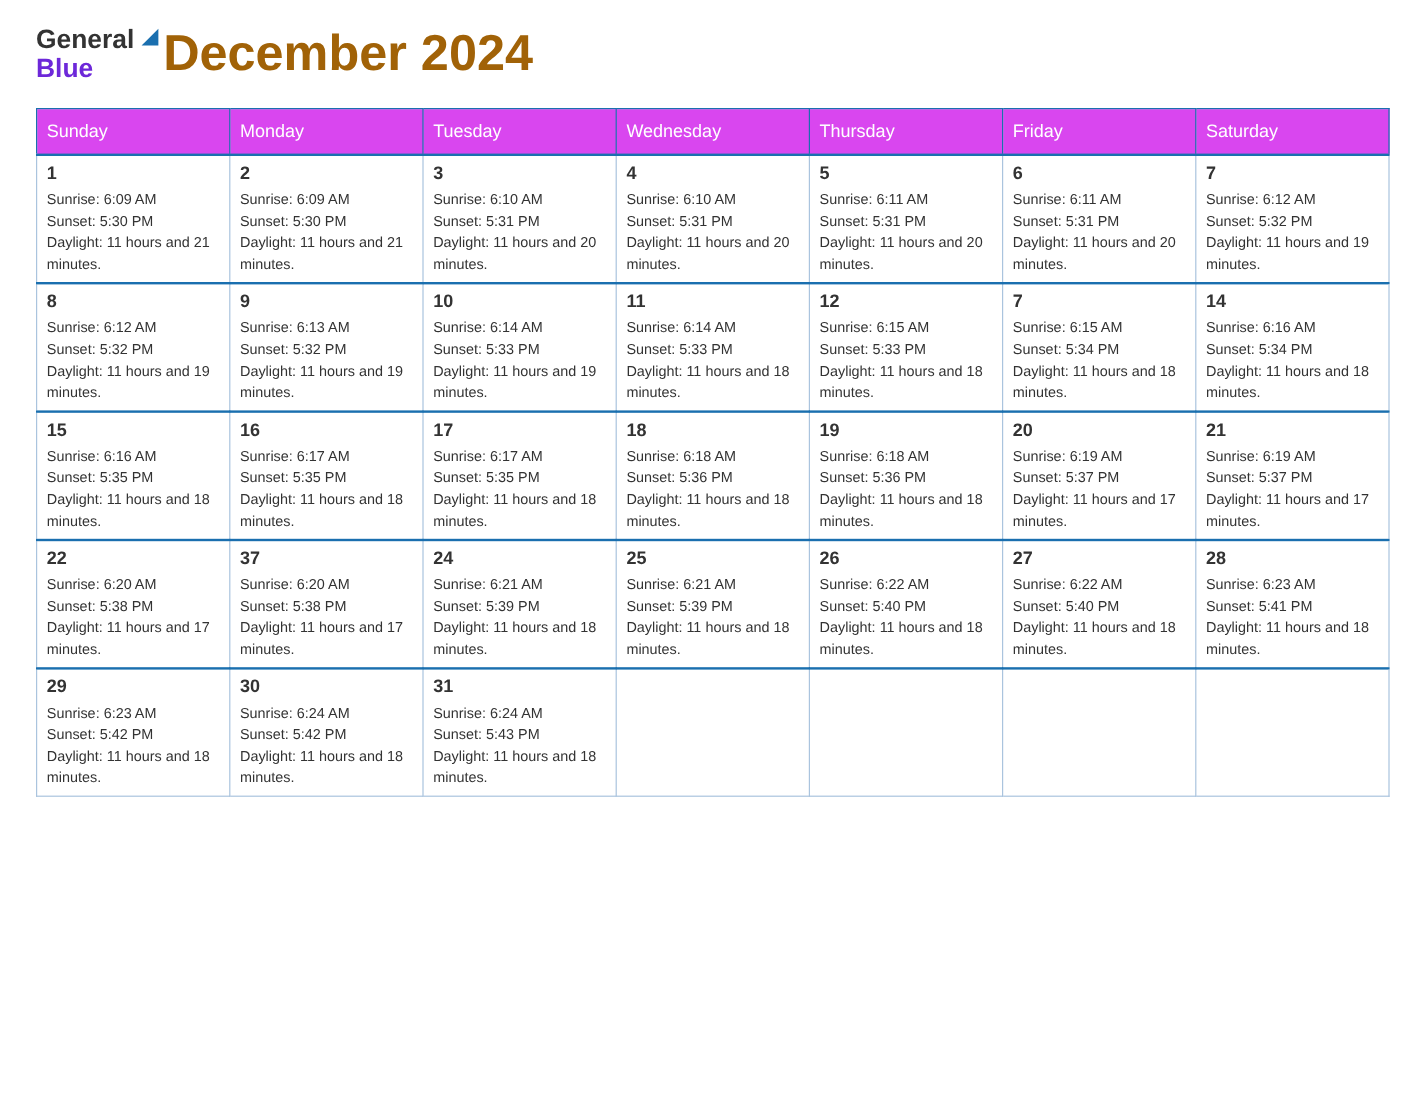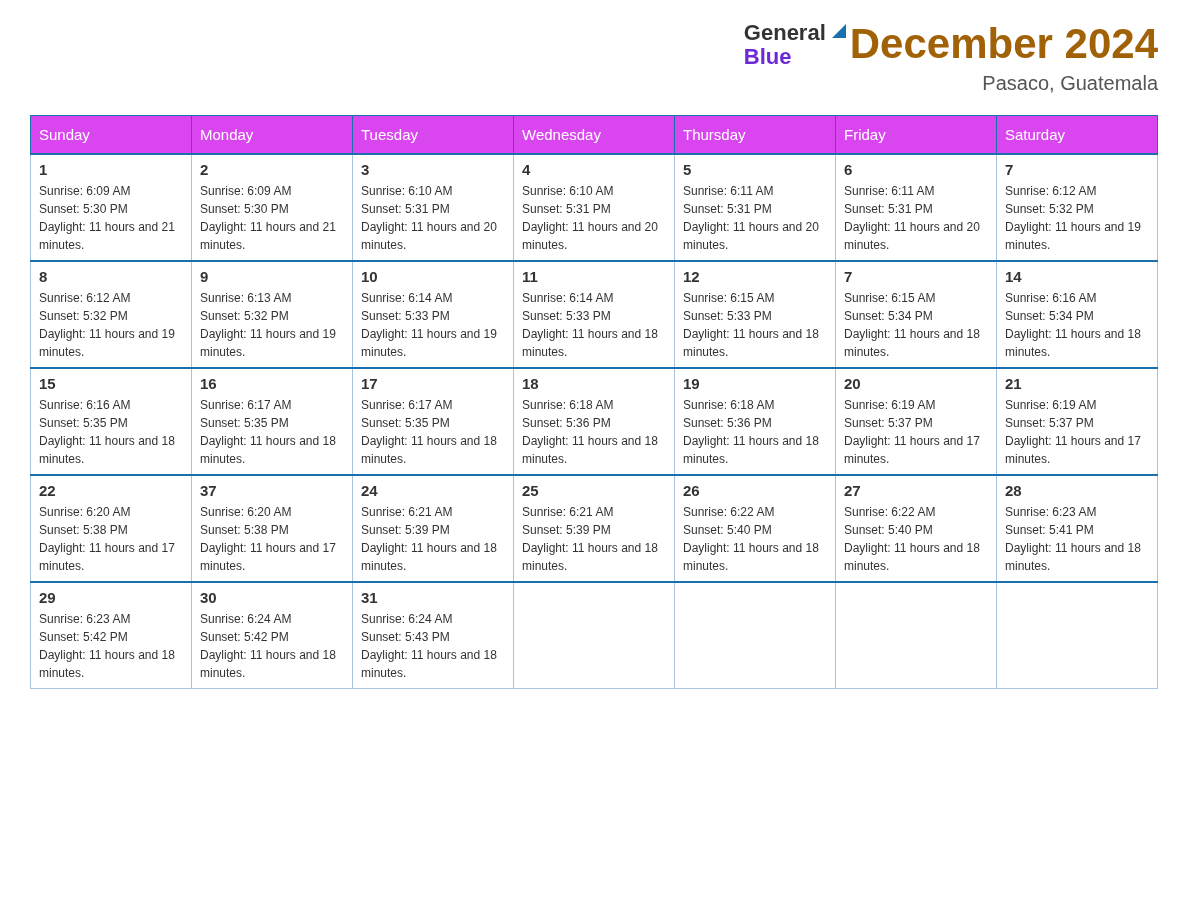--- a/index.html
+++ b/index.html
@@ -4,21 +4,21 @@
   <style>
     * { box-sizing: border-box; margin: 0; padding: 0; }
     body {
       font-family: Arial, sans-serif;
       background: #fff;
       padding: 20px 30px;
       color: #333;
     }
     .header {
       display: flex;
-      justify-content: flex-end;
+      justify-content: flex-start;
       align-items: flex-start;
       margin-bottom: 20px;
     }
     .logo {
       display: flex;
       flex-direction: column;
       align-items: flex-start;
     }
     .logo-text {
       font-size: 22px;
@@ -93,21 +93,20 @@
     <div style="display:flex; align-items:center;">
       <span class="logo-text">General</span>
       <svg width="22" height="22" viewBox="0 0 22 22" style="margin-left:2px; margin-top:-4px;">
         <polygon points="4,18 18,18 18,4" fill="#1a6faf"></polygon>
       </svg>
     </div>
     <div class="logo-blue">Blue</div>
   </div>
   <div class="title-section">
     <div class="month-title">December 2024</div>
-    <div class="location">Pasaco, Guatemala</div>
   </div>
 </div>
 
 <table>
   <thead>
     <tr>
     <th>Sunday</th>
         <th>Monday</th>
         <th>Tuesday</th>
         <th>Wednesday</th>

